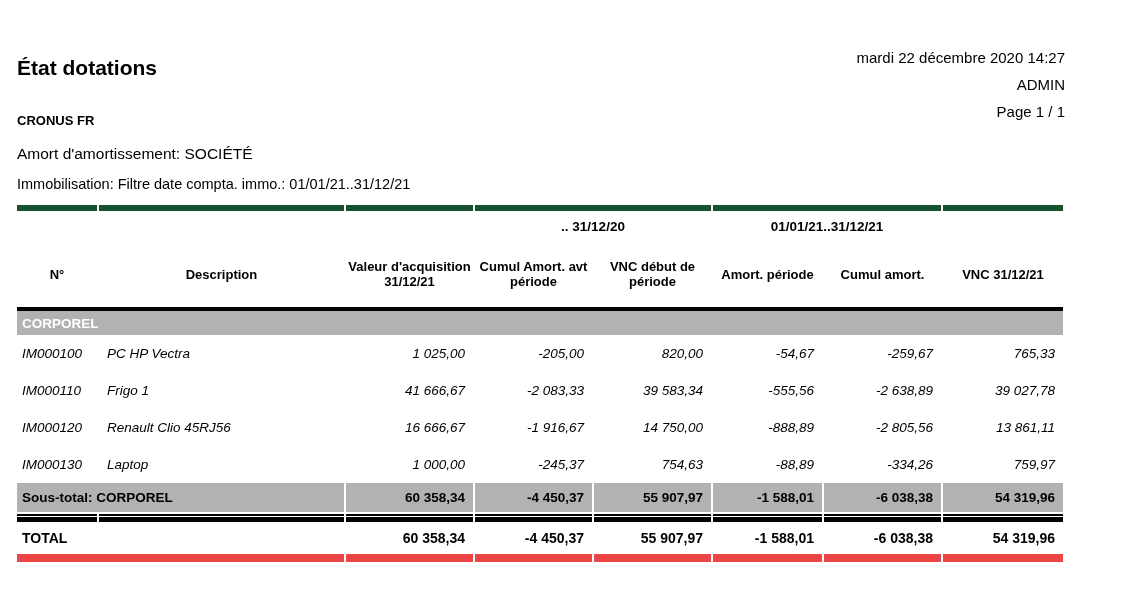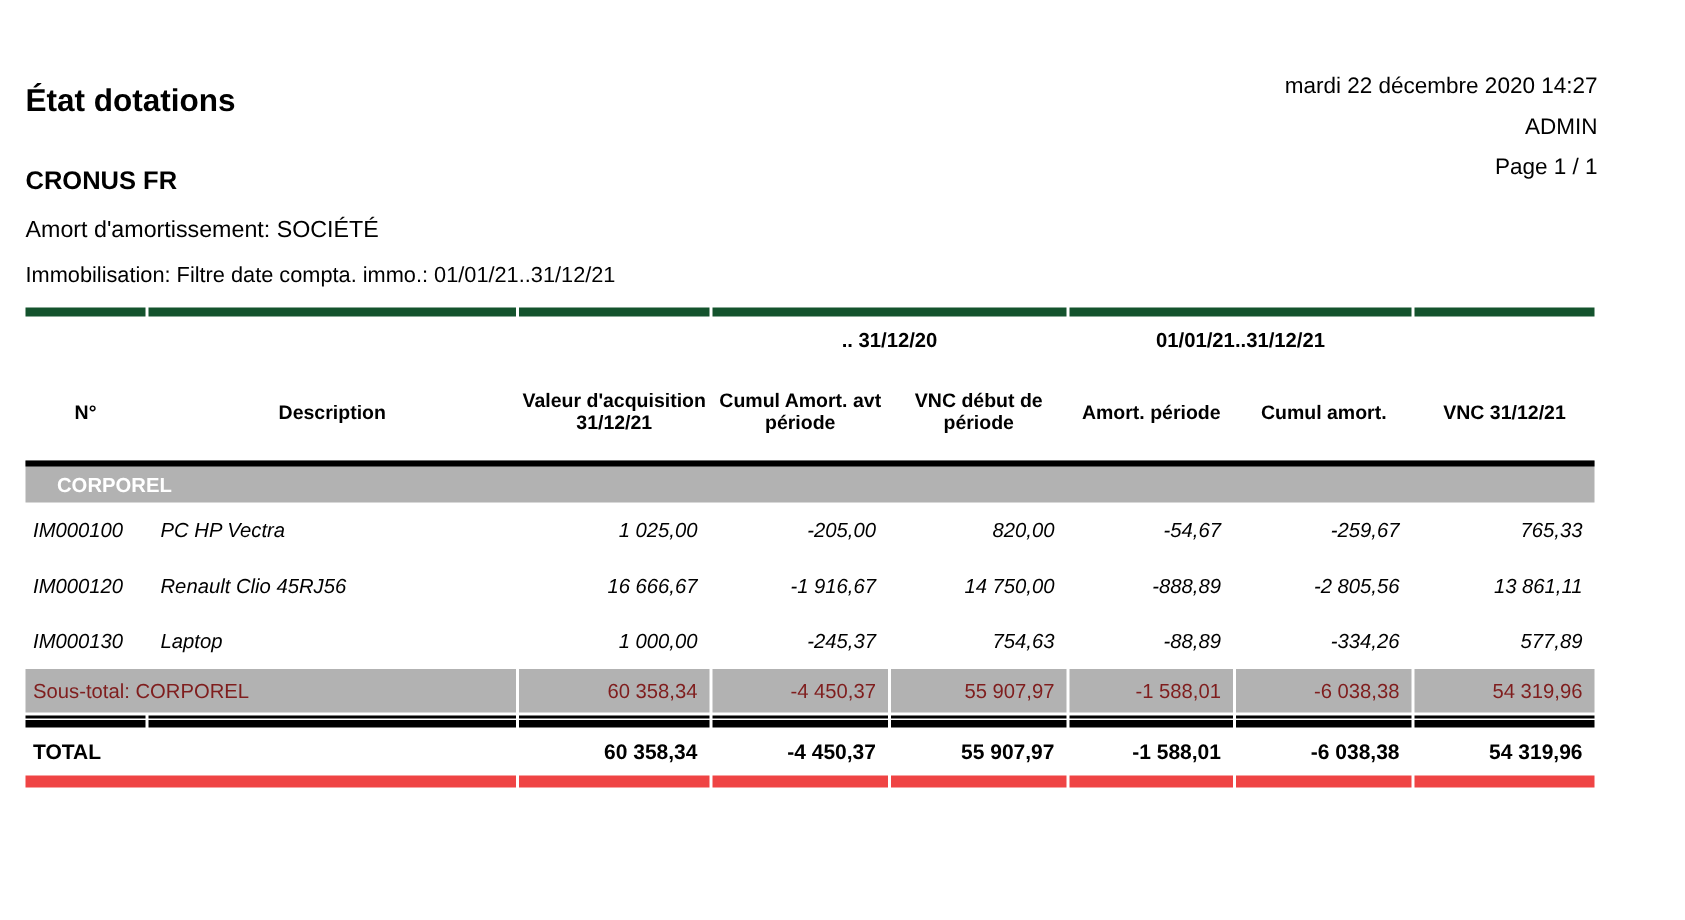--- a/index.html
+++ b/index.html
@@ -25,21 +25,21 @@
     line-height: 27px;
   }
   .title {
     margin: 52px 0 0 17px;
     font-size: 21px;
     line-height: 32px;
     font-weight: bold;
   }
   .company {
     margin: 28px 0 0 17px;
-    font-size: 17px;
+    font-size: 13px;
     font-weight: bold;
     line-height: 17px;
   }
   .book-line {
     margin: 16px 0 0 17px;
     font-size: 15.5px;
     line-height: 18px;
   }
   .filter-line {
     margin: 13px 0 0 17px;
@@ -74,34 +74,34 @@
     vertical-align: middle;
   }
   
   tr.classrow td {
     border-top: 4px solid #000;
     height: 28px;
     background: #b2b2b2;
     color: #fff;
     font-weight: bold;
     text-align: left;
-    padding-left: 21px;
+    padding-left: 5px;
   }
   
   tr.datarow td { height: 37px; font-style: italic; }
   td.no   { text-align: left; padding-left: 5px; }
   td.desc { text-align: left; padding-left: 8px; }
   td.num  { text-align: right; padding-right: 8px; }
 
   
   tr.subtotalrow td {
     height: 29px;
     background: #b2b2b2;
-    color: #7f1d1d;
-    font-weight: normal;
+    color: #000000;
+    font-weight: bold;
   }
   tr.subtotalrow td.label { text-align: left; padding-left: 5px; }
 
   
   tr.thinline td { height: 4px; border-bottom: 2px solid #000; }
   
   tr.gapline td { height: 6px; border-bottom: 5px solid #000; }
 
   
   tr.totalrow td {
@@ -169,41 +169,51 @@
       <td class="no">IM000100</td>
       <td class="desc">PC HP Vectra</td>
       <td class="num">1 025,00</td>
       <td class="num">-205,00</td>
       <td class="num">820,00</td>
       <td class="num">-54,67</td>
       <td class="num">-259,67</td>
       <td class="num">765,33</td>
     </tr>
 
+    <tr class="datarow">
+      <td class="no">IM000110</td>
+      <td class="desc">Frigo 1</td>
+      <td class="num">41 666,67</td>
+      <td class="num">-2 083,33</td>
+      <td class="num">39 583,34</td>
+      <td class="num">-555,56</td>
+      <td class="num">-2 638,89</td>
+      <td class="num">39 027,78</td>
+    </tr>
 
     <tr class="datarow">
       <td class="no">IM000120</td>
       <td class="desc">Renault Clio 45RJ56</td>
       <td class="num">16 666,67</td>
       <td class="num">-1 916,67</td>
       <td class="num">14 750,00</td>
       <td class="num">-888,89</td>
       <td class="num">-2 805,56</td>
       <td class="num">13 861,11</td>
     </tr>
 
     <tr class="datarow">
       <td class="no">IM000130</td>
       <td class="desc">Laptop</td>
       <td class="num">1 000,00</td>
       <td class="num">-245,37</td>
       <td class="num">754,63</td>
       <td class="num">-88,89</td>
       <td class="num">-334,26</td>
-      <td class="num">577,89</td>
+      <td class="num">759,97</td>
     </tr>
 
     <tr class="subtotalrow">
       <td colspan="2" class="label">Sous-total: CORPOREL</td>
       <td class="num">60 358,34</td>
       <td class="num">-4 450,37</td>
       <td class="num">55 907,97</td>
       <td class="num">-1 588,01</td>
       <td class="num">-6 038,38</td>
       <td class="num">54 319,96</td>

